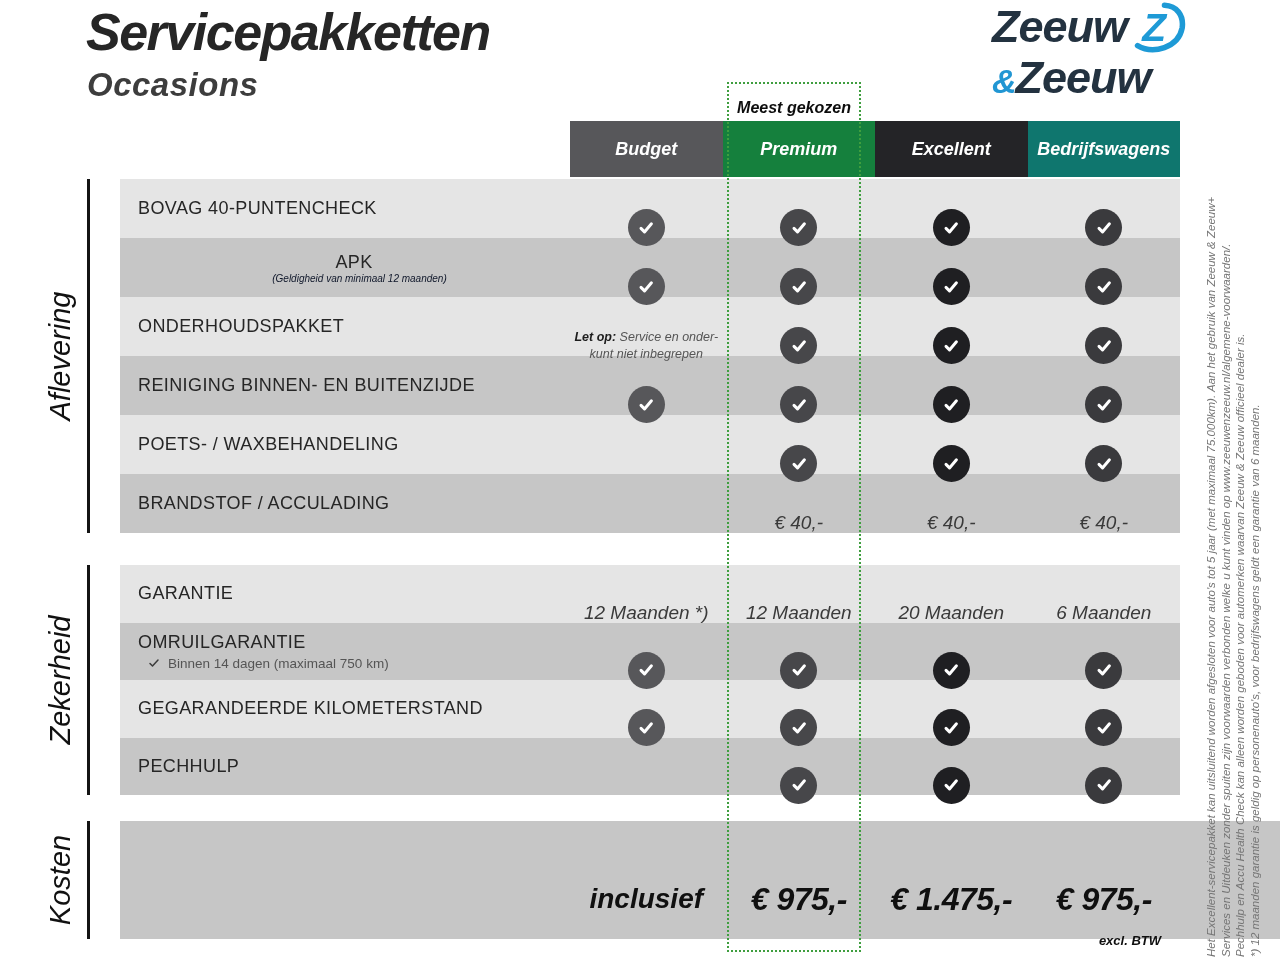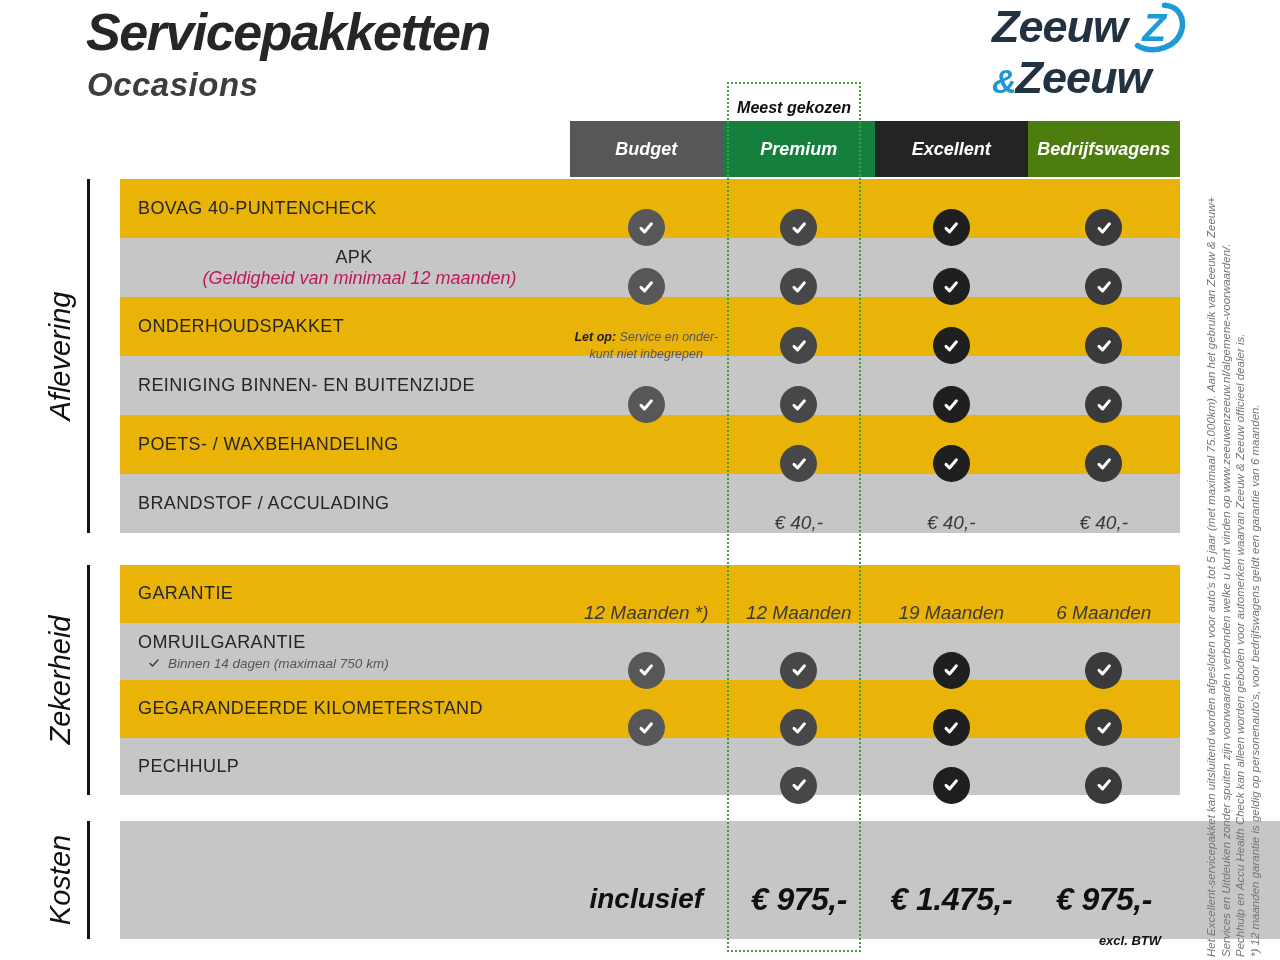--- a/index.html
+++ b/index.html
@@ -19,35 +19,35 @@
   .logo-row1 { display:flex; align-items:flex-start; font-size:45px; letter-spacing:-1px; }
   .logo-row1 svg { margin-left:2px; margin-top:-2px; }
   .logo-row2 { font-size:45px; margin-top:1px; letter-spacing:-1px; }
   .logo-amp { color:#2196d3; font-size:34px; }
 
   
   .pkg-header { position:absolute; left:570px; top:121px; width:610px; height:56px; display:flex; }
   .hcell { width:152.5px; display:flex; align-items:center; justify-content:center;
     color:#fff; font-style:italic; font-weight:bold; font-size:18px; }
   .h-budget { background:#57575a; } .h-premium { background:#15803d; }
-  .h-excellent { background:#242427; } .h-bedrijf { background:#4d7c0f; }
+  .h-excellent { background:#242427; } .h-bedrijf { background:#0f766e; }
 
   
   .rows { position:absolute; left:120px; width:1060px; }
   #rows-aflevering { top:179px; }
   #rows-zekerheid  { top:565px; }
   .row { display:flex; height:59px; }
   #rows-zekerheid .row { height:57.5px; }
-  .light { background:#eab308; } .dark { background:#c6c6c6; }
+  .light { background:#e5e5e5; } .dark { background:#c6c6c6; }
   .rlabel { width:450px; display:flex; flex-direction:column; justify-content:center;
     padding-left:18px; }
   .rlabel-inline { flex-direction:column; align-items:center; }
   .main-label { font-size:18px; color:#262626; letter-spacing:0.4px; }
-  .inline-note { font-size:18px; font-style:italic; color:#be185d; margin-left:11px; }
-  .sub-note { font-size:13.5px; font-style:italic; color:#555; margin-top:3px;
+  .inline-note { font-size:10px; font-style:italic; color:#0f172a; margin-left:11px; }
+  .sub-note { font-size:13.5px; color:#555; margin-top:3px;
     padding-left:10px; display:flex; align-items:center; gap:8px; }
   .cell { width:152.5px; display:flex; align-items:center; justify-content:center; position:relative;margin-top:38px; }
 
   .check { width:37px; height:37px; border-radius:50%; display:flex;
     align-items:center; justify-content:center; }
   .c-budget { background:#57575a; } .c-premium { background:#47474a; }
   .c-excellent { background:#1f1f22; } .c-bedrijf { background:#3a3a3d; }
 
   .val { font-style:italic; color:#3a3a3a; font-size:19px; white-space:nowrap; }
   .letop { font-size:12.5px; color:#555; text-align:center; line-height:1.3; }
@@ -309,21 +309,21 @@
       <div class="rlabel">
           <span class="main-label">GARANTIE</span>
         </div>
       <div class="cell">
           <span class="val">12 Maanden *)</span>
         </div>
       <div class="cell">
           <span class="val">12 Maanden</span>
         </div>
       <div class="cell">
-          <span class="val">19 Maanden</span>
+          <span class="val">20 Maanden</span>
         </div>
       <div class="cell">
           <span class="val">6 Maanden</span>
         </div>
     </div>
 
     <div class="row dark">
       <div class="rlabel">
         <span class="main-label">OMRUILGARANTIE</span>
         <span class="sub-note">

